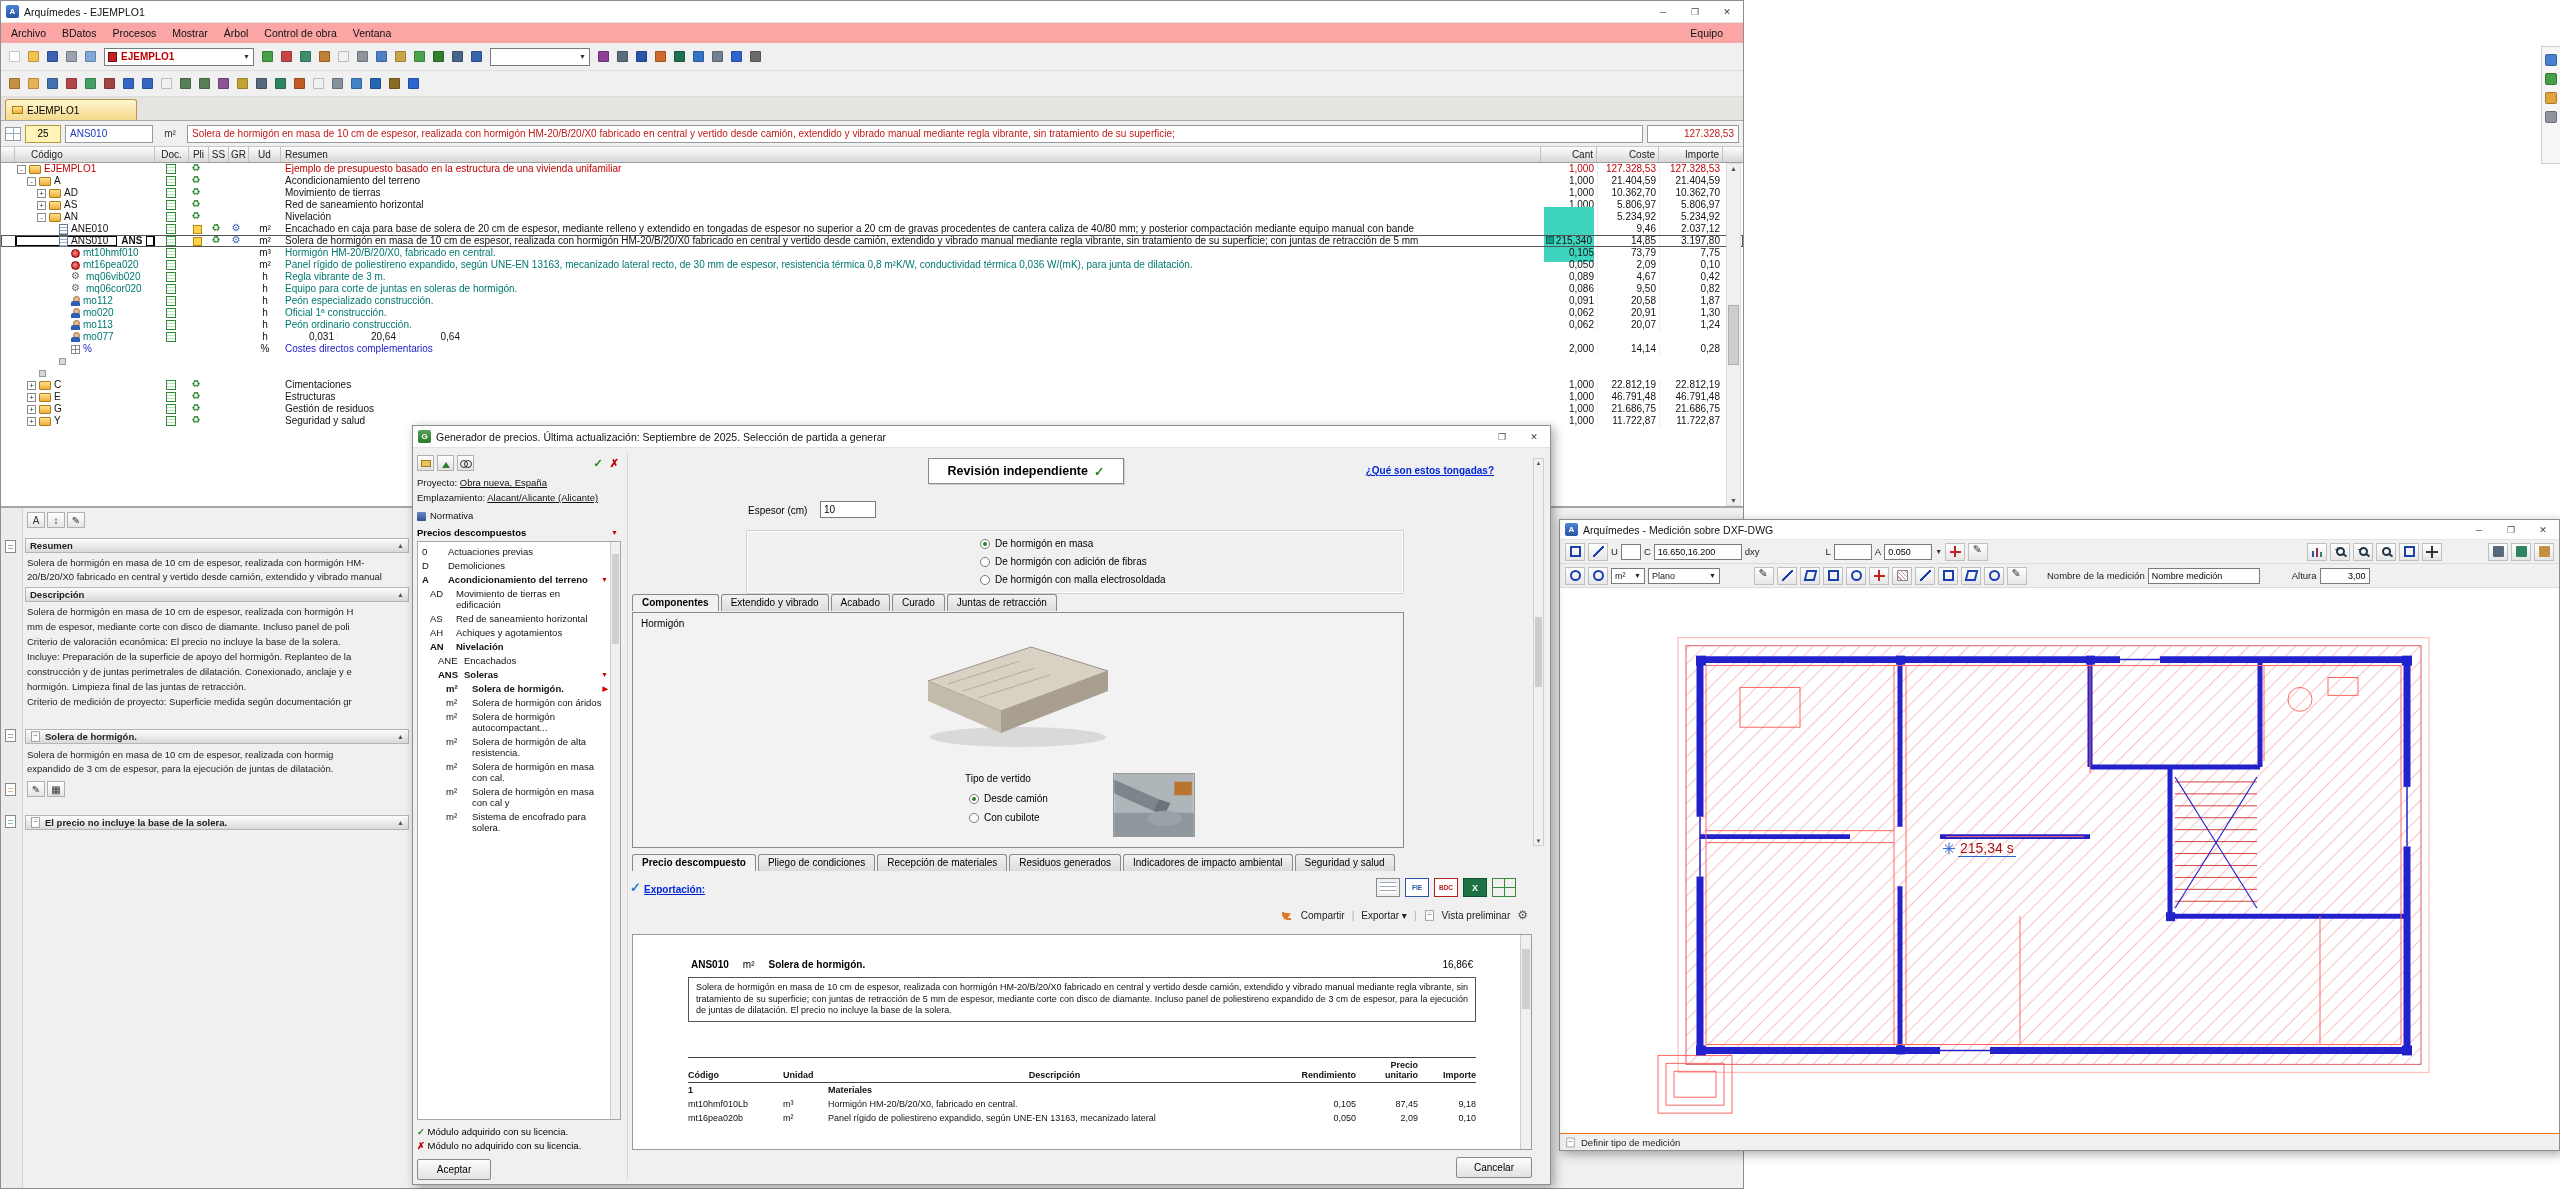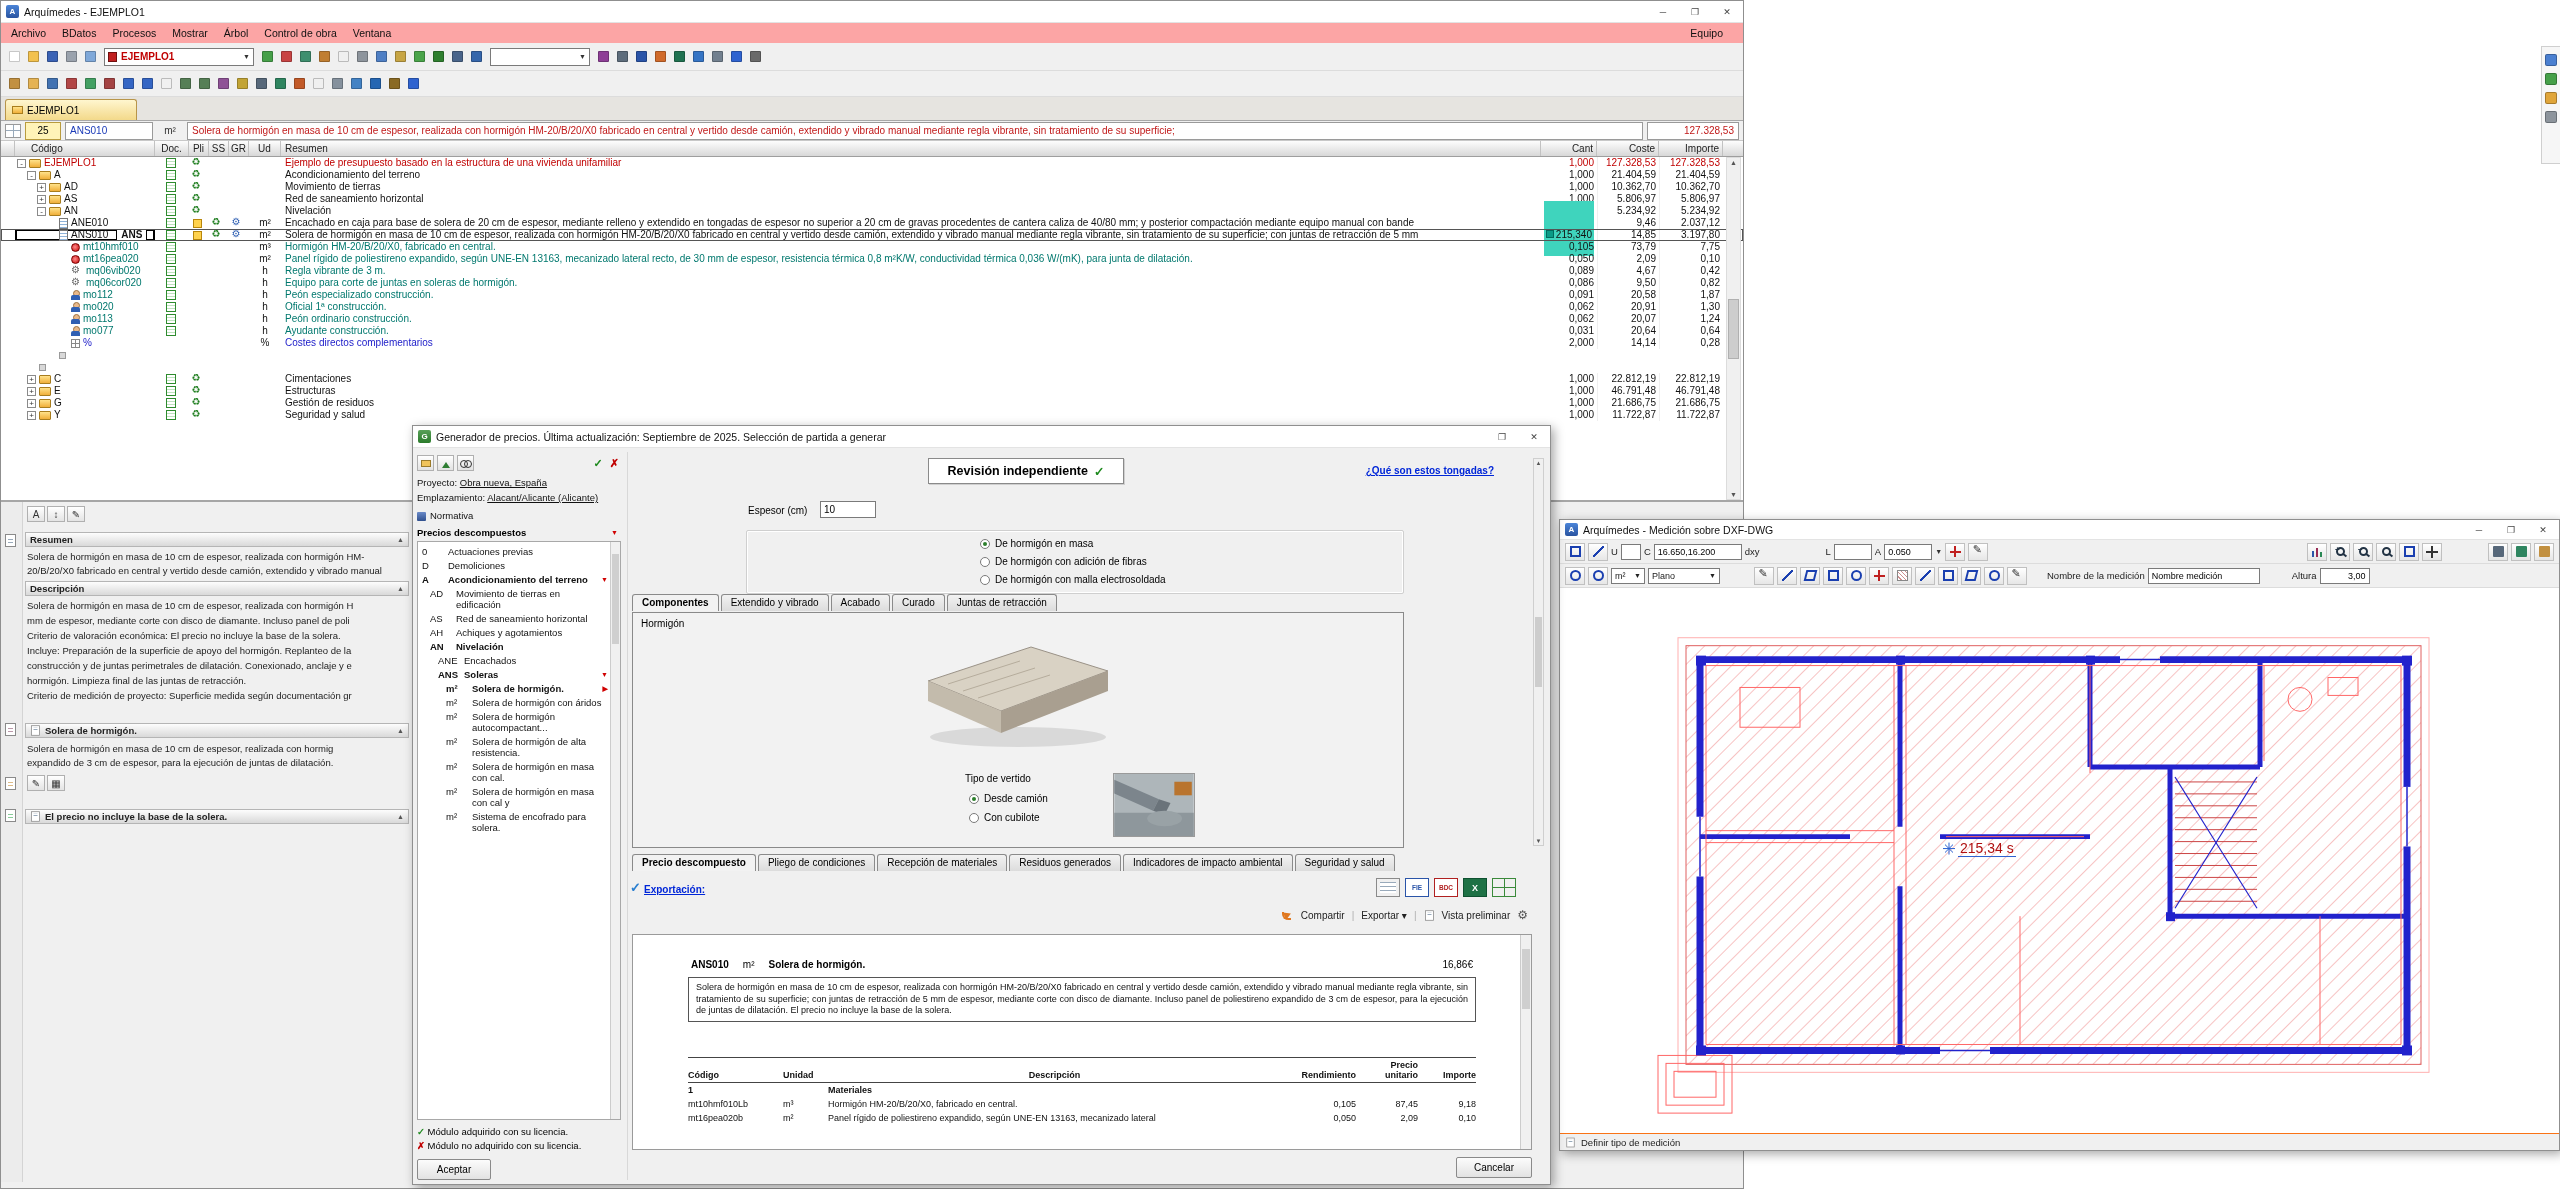--- a/index.html
+++ b/index.html
@@ -26,21 +26,21 @@
 .combo{height:18px;border:1px solid #7a7a7a;background:#fff;display:flex;align-items:center;font-size:10px;padding:0 3px;margin:0 4px;flex:none}
 .combo .carr{margin-left:auto;font-size:7px;color:#333;padding-left:4px}
 #proj-combo{width:150px;color:#c00000;font-weight:bold}
 #proj-combo .bookic{width:9px;height:10px;background:#c02020;border:1px solid #701010;margin-right:4px}
 #combo2{width:100px}
 
 #tabrow{height:24px;background:#e6e4e0;border-bottom:1px solid #a8a8a8;display:flex;align-items:flex-end}
 .doc-tab{margin-left:4px;width:132px;height:21px;background:linear-gradient(#fff6cf,#f3d98a);border:1px solid #b8954a;border-bottom:none;border-radius:3px 3px 0 0;display:flex;align-items:center;padding:0 6px;font-size:10px;gap:4px}
 .minifolder{width:11px;height:8px;background:linear-gradient(#ffe28a,#f0af3a);border:1px solid #a87d1e;flex:none}
 
-#editrow{height:20px;background:#f0f0f0;display:flex;align-items:center;padding:0 4px;gap:4px;border-bottom:1px solid #c8c8c8}
+#editrow{height:26px;background:#f0f0f0;display:flex;align-items:center;padding:0 4px;gap:4px;border-bottom:1px solid #c8c8c8}
 .er-ic{width:16px;height:14px;background:#fff;border:1px solid #9a9a9a;background-image:linear-gradient(#9ab,#9ab),linear-gradient(#9ab,#9ab);background-size:100% 1px,1px 100%;background-position:center;background-repeat:no-repeat;flex:none}
 .er-num{width:36px;height:18px;background:#fff3b8;border:1px solid #b89b3e;font-size:10px;display:flex;align-items:center;justify-content:center}
 .er-code{width:88px;height:18px;background:#fff;border:1px solid #9a9a9a;color:#1a3ab8;font-size:10px;display:flex;align-items:center;padding:0 4px}
 .er-ud{width:26px;font-size:10px;color:#333;text-align:center}
 .er-text{flex:1;height:18px;background:#fff;border:1px solid #9a9a9a;color:#c01818;font-size:10px;line-height:16px;padding:0 4px;white-space:nowrap;overflow:hidden}
 .er-total{width:92px;height:18px;background:#fff;border:1px solid #9a9a9a;color:#c01818;font-size:10px;line-height:16px;text-align:right;padding:0 4px}
 
 #thead{height:16px;display:flex;background:linear-gradient(#fdfdfd,#d8d8d8);border-bottom:1px solid #9e9e9e;font-size:10px;color:#222;padding-right:20px}
 #thead span{border-right:1px solid #c2c2c2;display:flex;align-items:center}
 .gut{width:14px;flex:none}
@@ -838,21 +838,20 @@
             <span class="cc-pli">
               <span class="ti"></span>
             </span>
             <span class="cc-ss">
               <span class="ti"></span>
             </span>
             <span class="cc-gr">
               <span class="ti"></span>
             </span>
             <span class="cc-ud">h</span>
-            <span class="cc-res">Ayudante construcción.</span>
             <span class="cc-cant"><span class="cantval">0,031</span></span>
             <span class="cc-coste">20,64</span>
             <span class="cc-imp">0,64</span>
           </div>
 
           <div class="trow c-blue">
             <span class="gut"></span>
             <span class="codecell" style="padding-left: 44px;">
               <span class="expbox"></span>
               <span class="ti i-grid"></span>

